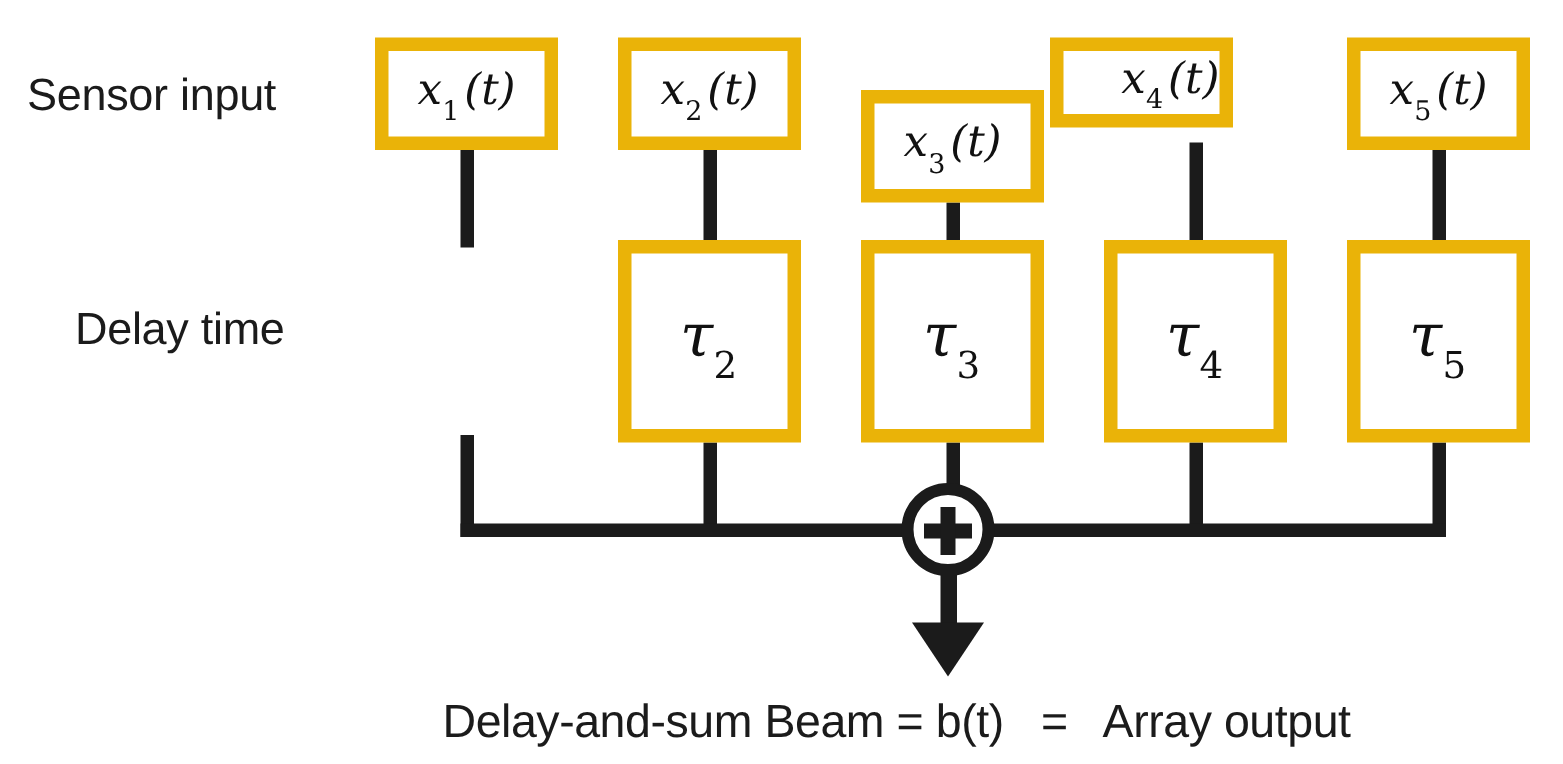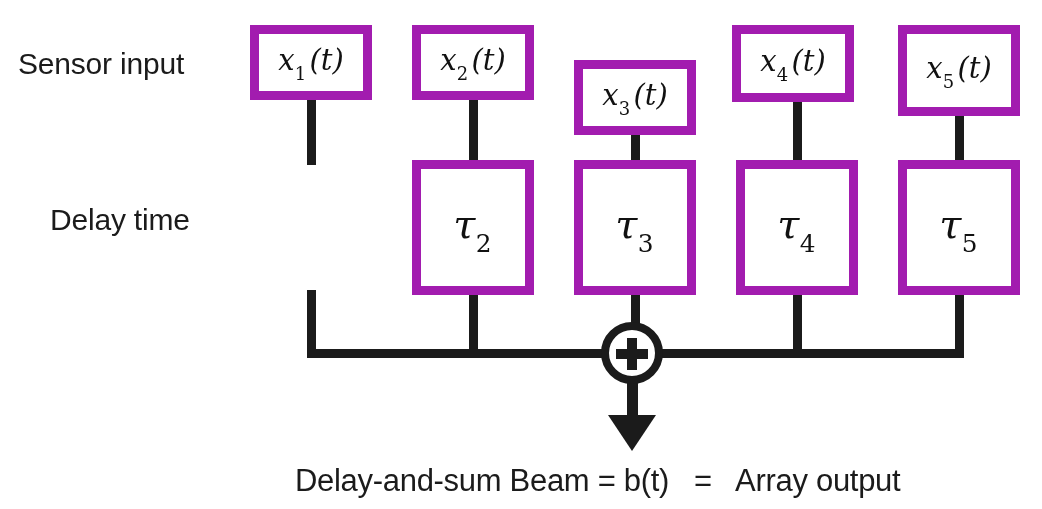--- a/index.html
+++ b/index.html
@@ -30,21 +30,21 @@
     letter-spacing: -0.2px;
   }
   #label-sensor-input { left: 18px;  top: 47px; }
   #label-delay-time   { left: 50px;  top: 203px; }
 
   
   .box {
     position: absolute;
     box-sizing: border-box;
     background: #ffffff;
-    border: 9px solid #a21caf;
+    border: 9px solid #eab308;
     display: flex;
     align-items: center;
     justify-content: center;
   }
   .box-label {
     font-family: "DejaVu Serif", serif;
     font-style: italic;
     color: #111111;
     white-space: nowrap;
     line-height: 1;
@@ -167,26 +167,26 @@
   <div class="box sensor-box" style="left:412px; top:25px; width:122px; height:75px;">
     <span class="box-label">
       <span>x</span><span class="sub">2</span><span class="paren">(t)</span>
     </span>
   </div>
   <div class="box sensor-box" style="left:574px; top:25px; width:122px; height:75px;margin-top:35px;">
     <span class="box-label">
       <span>x</span><span class="sub">3</span><span class="paren">(t)</span>
     </span>
   </div>
-  <div class="box sensor-box" style="left:732px; top:25px; width:122px; height:77px;">
+  <div class="box sensor-box" style="left:700px; top:25px; width:122px; height:60px;justify-content:flex-end;">
     <span class="box-label">
       <span>x</span><span class="sub">4</span><span class="paren">(t)</span>
     </span>
   </div>
-  <div class="box sensor-box" style="left:898px; top:25px; width:122px; height:91px;justify-content:center;">
+  <div class="box sensor-box" style="left:898px; top:25px; width:122px; height:75px;justify-content:center;">
     <span class="box-label">
       <span>x</span><span class="sub">5</span><span class="paren">(t)</span>
     </span>
   </div>
 
   <div class="box delay-box" style="left:412px; top:160px; width:122px; height:135px;justify-content:center;">
     <span class="box-label">
       <span>τ</span><span class="sub">2</span>
     </span>
   </div>

